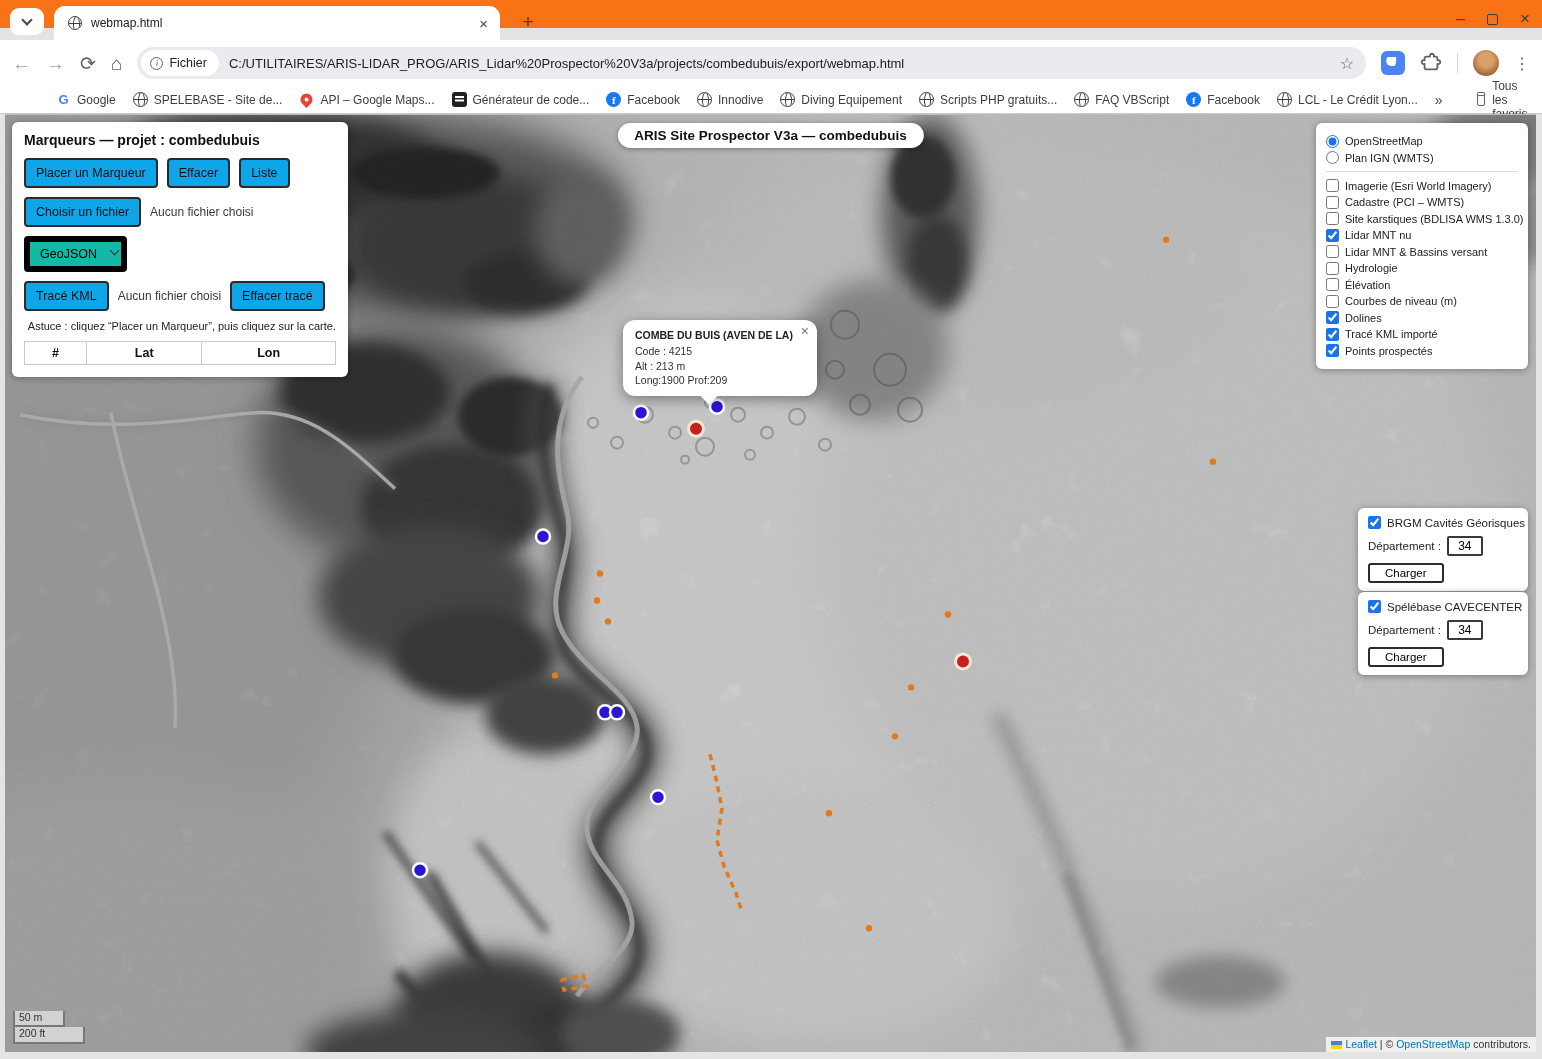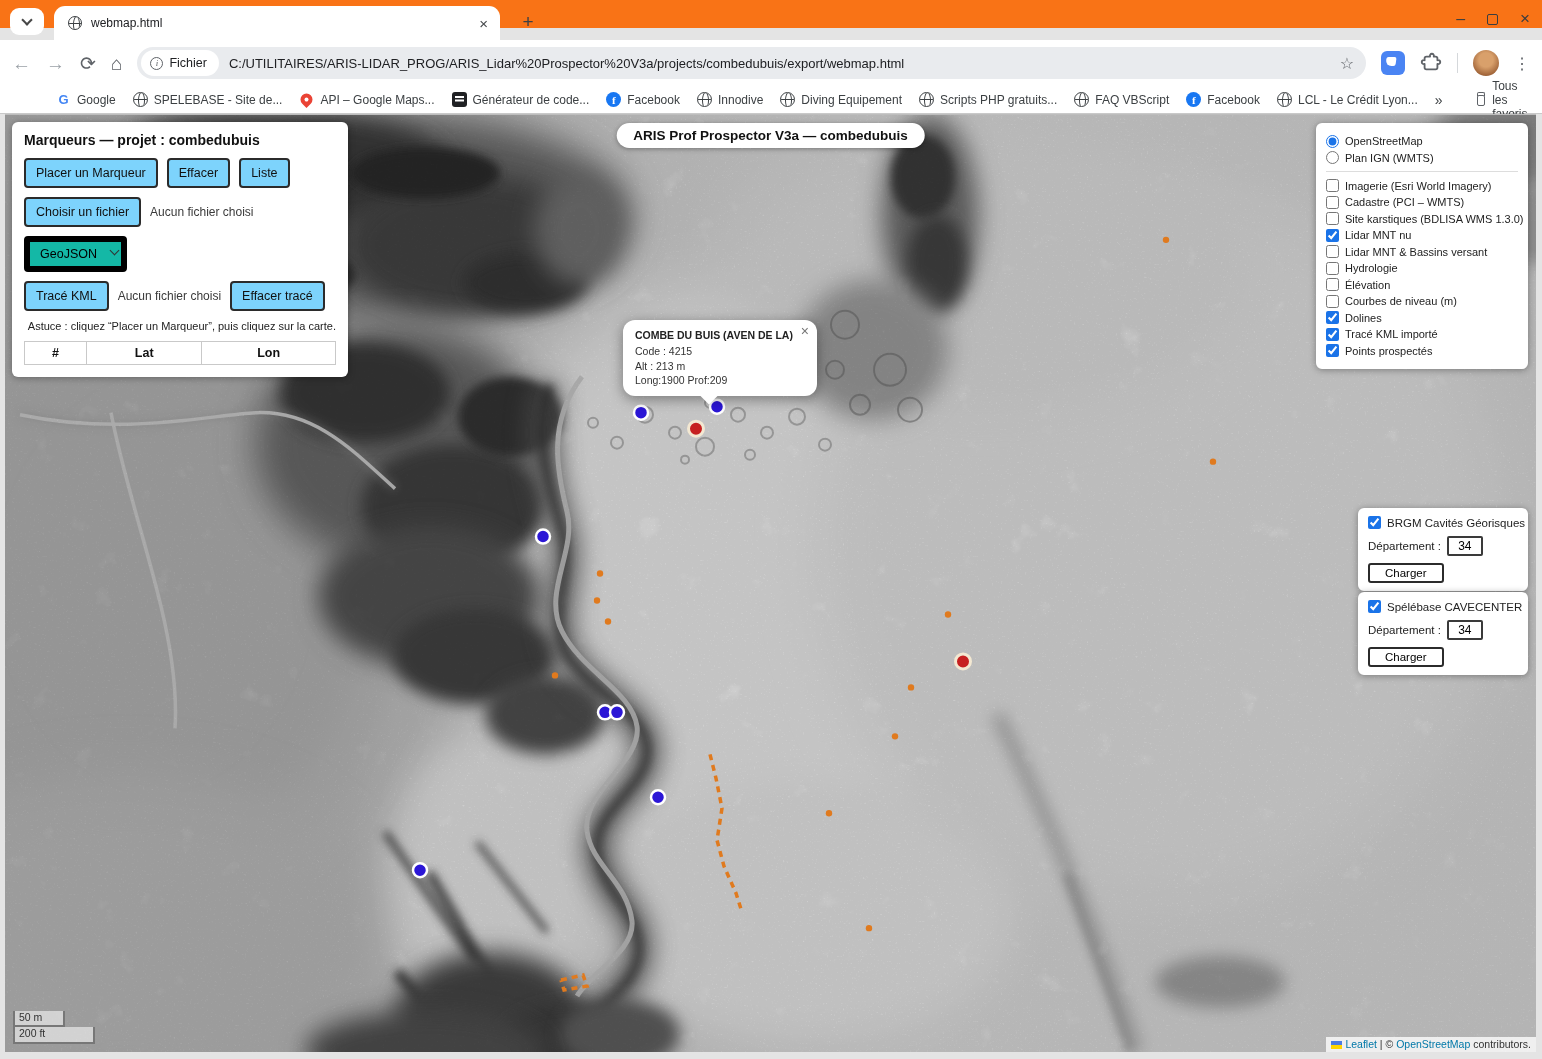--- a/index.html
+++ b/index.html
@@ -56,21 +56,21 @@
 
   
   .map { position:absolute; left:5px; right:6px; top:114px; bottom:7px; background:#dcdcdc; overflow:hidden; border-top:1px solid #bdbdbd; }
   .map svg.terrain { position:absolute; inset:0; width:100%; height:100%; }
 
   .panel { position:absolute; background:#fff; border-radius:6px; box-shadow:0 1px 7px rgba(0,0,0,.35); }
 
   .markers-panel { left:7px; top:7px; width:336px; padding:10px 12px 12px; }
   .mp-title { font-size:14px; font-weight:bold; color:#111; margin-bottom:10px; }
   .mp-row { display:flex; align-items:center; gap:9px; margin-bottom:9px; flex-wrap:nowrap; }
-  .btn { background:#7dd3fc; border:2px solid #2b2b2b; border-radius:4px; font-size:12.5px; color:#111; padding:6px 10px; font-family:inherit; cursor:pointer; white-space:nowrap; }
+  .btn { background:#0ea5e9; border:2px solid #2b2b2b; border-radius:4px; font-size:12.5px; color:#111; padding:6px 10px; font-family:inherit; cursor:pointer; white-space:nowrap; }
   .file-note { font-size:12px; color:#3a3a3a; white-space:nowrap; }
   .sel-wrap { position:relative; display:inline-block; }
   .sel-wrap select { appearance:none; -webkit-appearance:none; background:#14b8a6; border:6px solid #000000; border-radius:4px; font-size:12.5px; padding:5px 24px 5px 10px; font-family:inherit; cursor:pointer; }
   .sel-wrap::after { content:""; position:absolute; right:9px; top:11px; width:6px; height:6px; border-right:1.8px solid #333; border-bottom:1.8px solid #333; transform:rotate(45deg); pointer-events:none; }
   .mp-hint { font-size:11px; color:#222; margin:3px 0 9px;text-align:right; }
   .mp-table { width:100%; border-collapse:collapse; }
   .mp-table th { border:1px solid #c9c9c9; font-size:12.5px; padding:4px 0; text-align:center; font-weight:bold; color:#111; }
   .mp-table th:nth-child(1){ width:20%; } .mp-table th:nth-child(2){ width:37%; }
 
   .layers-panel { right:8px; top:8px; width:212px; padding:8px 10px; }
@@ -90,21 +90,21 @@
   .banner { position:absolute; top:8px; left:50%; transform:translateX(-50%); background:#fff; border-radius:15px; padding:5px 17px; font-size:13.5px; font-weight:bold; color:#111; box-shadow:0 1px 5px rgba(0,0,0,.35); white-space:nowrap; }
 
   .popup { position:absolute; left:618px; top:205px; width:194px; background:#fff; border-radius:12px; box-shadow:0 3px 14px rgba(0,0,0,.4); padding:9px 12px 8px; }
   .popup::after { content:""; position:absolute; left:80px; bottom:-6px; width:12px; height:12px; background:#fff; transform:rotate(45deg); }
   .popup-title { font-size:10.5px; font-weight:bold; color:#222; margin-bottom:3px; white-space:nowrap; }
   .popup-line { font-size:10.5px; color:#333; line-height:1.4; }
   .popup-close { position:absolute; top:4px; right:8px; color:#757575; font-size:14px; line-height:1; cursor:pointer; }
 
   .scale { position:absolute; left:8px; bottom:8px; }
   .scale-line { border:2px solid #777; border-top:none; background:rgba(255,255,255,.55); font-size:10.5px; color:#333; padding:0 4px 1px; line-height:1.3; }
-  .scale-m { width:52px; } .scale-ft { width:82px; }
+  .scale-m { width:52px; } .scale-ft { width:72px; }
 
   .attribution { position:absolute; right:0; bottom:0; background:rgba(255,255,255,.78); font-size:10.5px; color:#333; padding:1px 5px 2px; white-space:nowrap; }
   .attribution .lnk { color:#0078a8; }
   .ua-flag { display:inline-block; width:11px; height:8px; background:linear-gradient(#4c7be1 50%, #ffd500 50%); vertical-align:middle; margin-right:3px; }
 </style>
 </head>
 <body>
 
 <div class="window">
 
@@ -348,21 +348,21 @@
           <circle cx="538" cy="422" r="7" fill="#2b16d6" stroke="#ffffff" stroke-width="2.5"></circle>
           <circle cx="600" cy="598" r="7" fill="#2b16d6" stroke="#ffffff" stroke-width="2.5"></circle>
           <circle cx="612" cy="598" r="7" fill="#2b16d6" stroke="#ffffff" stroke-width="2.5"></circle>
           <circle cx="653" cy="683" r="7" fill="#2b16d6" stroke="#ffffff" stroke-width="2.5"></circle>
           <circle cx="415" cy="756" r="7" fill="#2b16d6" stroke="#ffffff" stroke-width="2.5"></circle>
           <circle cx="691" cy="314" r="7.5" fill="#c62020" stroke="#f3e8d2" stroke-width="3"></circle>
           <circle cx="958" cy="547" r="7.5" fill="#c62020" stroke="#f3e8d2" stroke-width="3"></circle>
         </g>
     </svg>
 
-    <div class="banner">ARIS Prof Prospector V3a — combedubuis</div>
+    <div class="banner">ARIS Site Prospector V3a — combedubuis</div>
 
     <div class="panel markers-panel">
       <div class="mp-title">Marqueurs — projet : combedubuis</div>
       <div class="mp-row">
         <button class="btn">Placer un Marqueur</button>
         <button class="btn">Effacer</button>
         <button class="btn">Liste</button>
       </div>
       <div class="mp-row">
         <button class="btn">Choisir un fichier</button>

